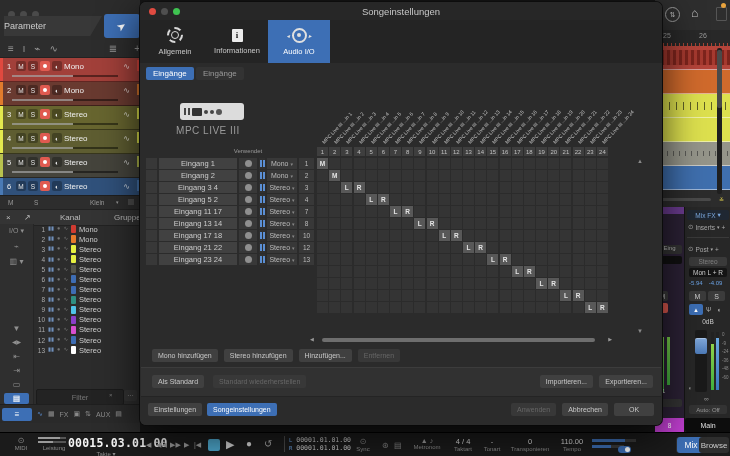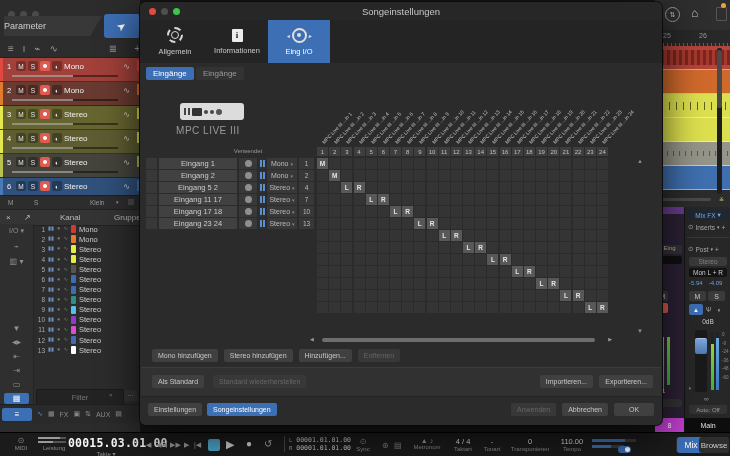--- a/index.html
+++ b/index.html
@@ -631,21 +631,21 @@
     <div class="dlg-tab">
       <span class="icon-doc">i</span>
       <span>Informationen</span>
     </div>
     <div class="dlg-tab active">
       <span class="io-wrap">
           <i class="arr">◂</i>
           <span class="icon-spk"></span>
           <i class="arr">▸</i>
         </span>
-      <span>Eing I/O</span>
+      <span>Audio I/O</span>
     </div>
   </div>
 
   <div id="dlg-content">
     <div class="io-tab active" style="left:6px">Eingänge</div>
     <div class="io-tab idle" style="left:56px">Eingänge</div>
 
     <div id="device-img">
       <i style="width:2px;height:7px;background:#444"></i>
         <i style="width:2px;height:7px;background:#444"></i>
@@ -739,20 +739,36 @@
             <i></i>
             <i></i>
           </div>
           <div class="cell type">
             <span>Mono</span>
             <span class="caret">▾</span>
           </div>
           <div class="cell numc">2</div>
         </div>
 
+        <div class="io-row">
+          <div class="cell blank"></div>
+          <div class="cell name">Eingang 3 4</div>
+          <div class="cell dotc">
+            <span class="used-dot"></span>
+          </div>
+          <div class="cell meter">
+            <i></i>
+            <i></i>
+          </div>
+          <div class="cell type">
+            <span>Stereo</span>
+            <span class="caret">▾</span>
+          </div>
+          <div class="cell numc">3</div>
+        </div>
 
         <div class="io-row">
           <div class="cell blank"></div>
           <div class="cell name">Eingang 5 2</div>
           <div class="cell dotc">
             <span class="used-dot"></span>
           </div>
           <div class="cell meter">
             <i></i>
             <i></i>
@@ -776,40 +792,72 @@
             <i></i>
             <i></i>
           </div>
           <div class="cell type">
             <span>Stereo</span>
             <span class="caret">▾</span>
           </div>
           <div class="cell numc">7</div>
         </div>
 
+        <div class="io-row">
+          <div class="cell blank"></div>
+          <div class="cell name">Eingang 13 14</div>
+          <div class="cell dotc">
+            <span class="used-dot"></span>
+          </div>
+          <div class="cell meter">
+            <i></i>
+            <i></i>
+          </div>
+          <div class="cell type">
+            <span>Stereo</span>
+            <span class="caret">▾</span>
+          </div>
+          <div class="cell numc">8</div>
+        </div>
 
 
         <div class="io-row">
           <div class="cell blank"></div>
           <div class="cell name">Eingang 17 18</div>
           <div class="cell dotc">
             <span class="used-dot"></span>
           </div>
           <div class="cell meter">
             <i></i>
             <i></i>
           </div>
           <div class="cell type">
             <span>Stereo</span>
             <span class="caret">▾</span>
           </div>
           <div class="cell numc">10</div>
         </div>
 
 
+        <div class="io-row">
+          <div class="cell blank"></div>
+          <div class="cell name">Eingang 21 22</div>
+          <div class="cell dotc">
+            <span class="used-dot"></span>
+          </div>
+          <div class="cell meter">
+            <i></i>
+            <i></i>
+          </div>
+          <div class="cell type">
+            <span>Stereo</span>
+            <span class="caret">▾</span>
+          </div>
+          <div class="cell numc">12</div>
+        </div>
 
         <div class="io-row">
           <div class="cell blank"></div>
           <div class="cell name">Eingang 23 24</div>
           <div class="cell dotc">
             <span class="used-dot"></span>
           </div>
           <div class="cell meter">
             <i></i>
             <i></i>

